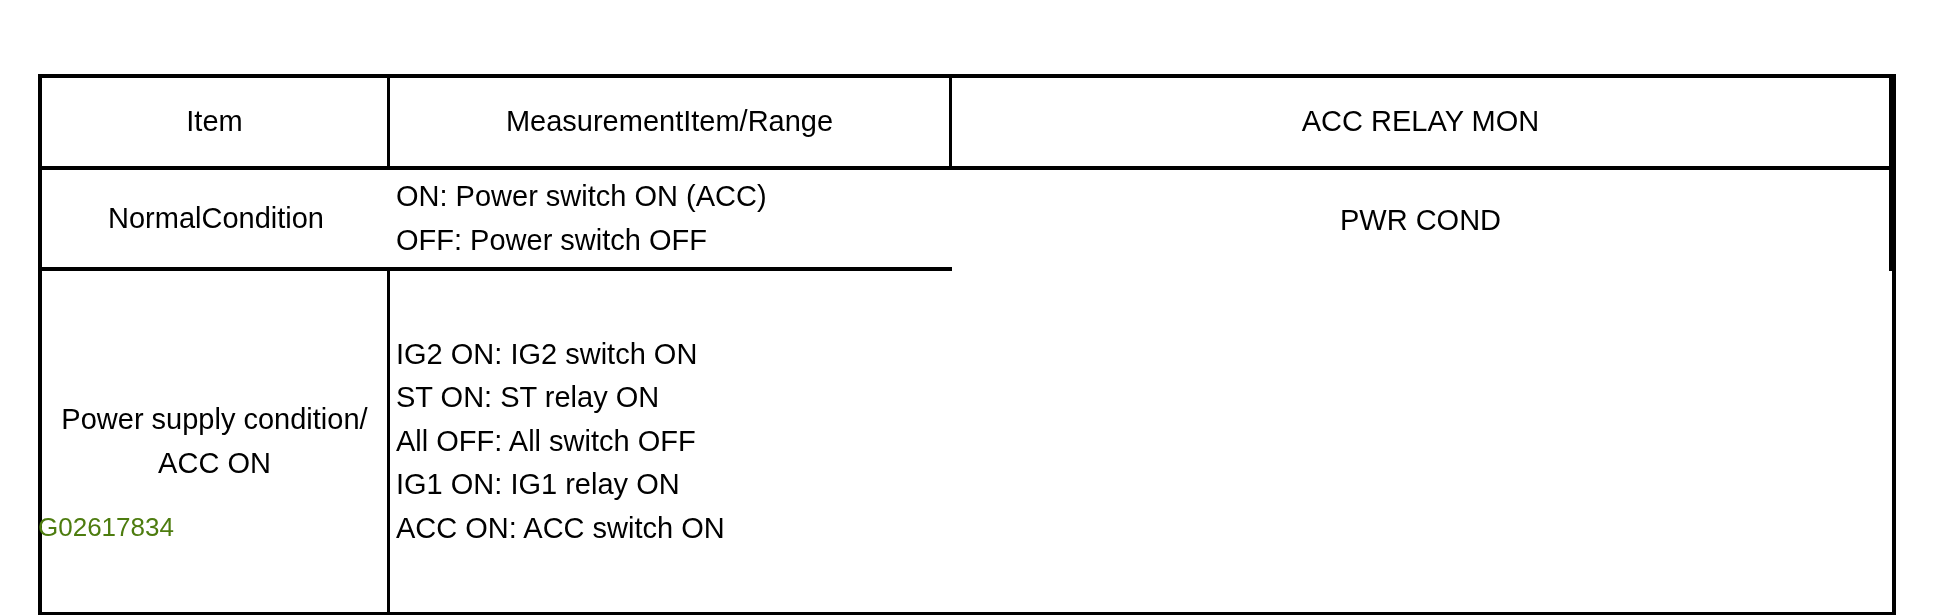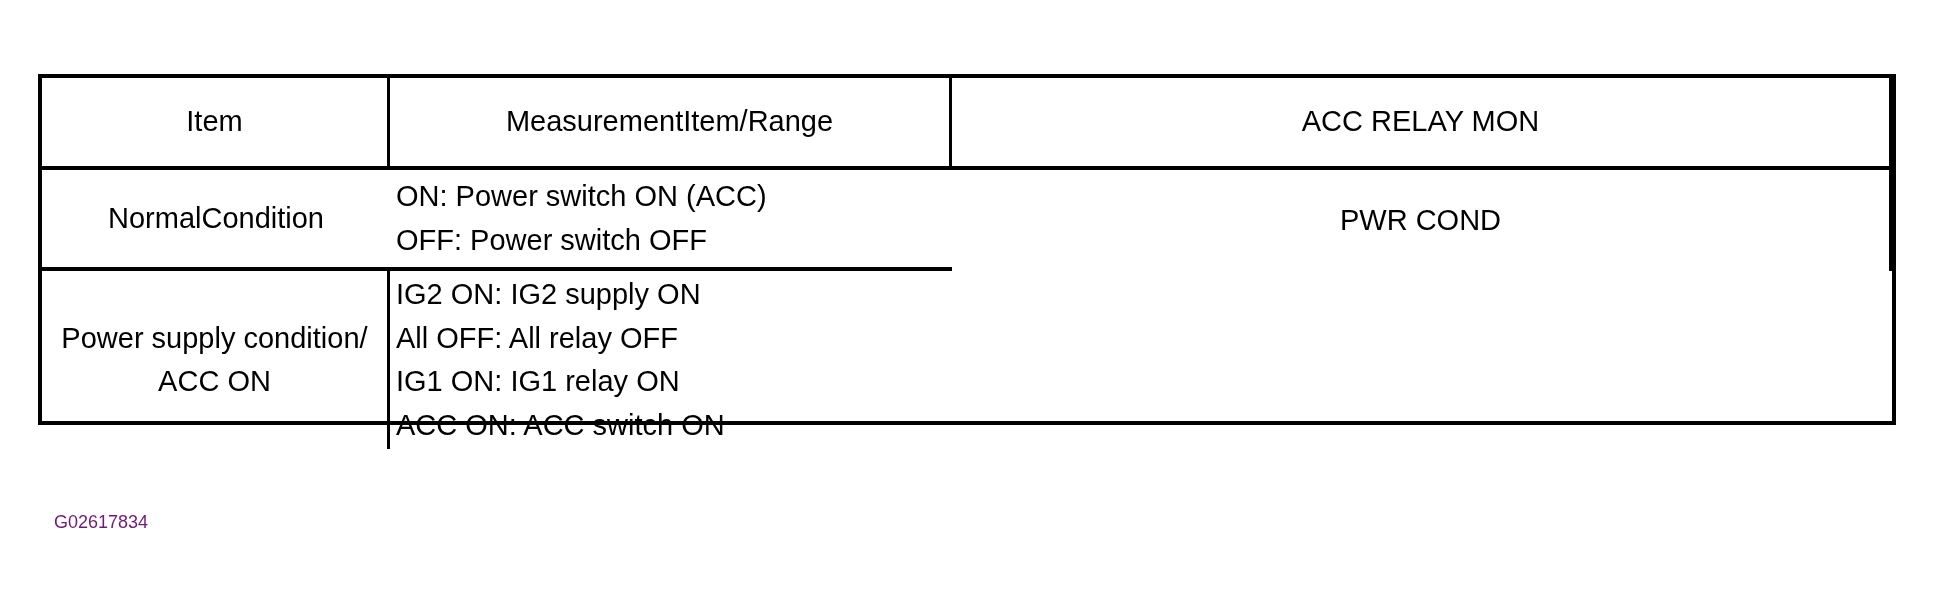--- a/index.html
+++ b/index.html
@@ -13,21 +13,21 @@
     background: #ffffff;
     font-family: "Liberation Sans", sans-serif;
     color: #000000;
     overflow: hidden;
   }
   .doc-table {
     position: absolute;
     left: 38px;
     top: 74px;
     width: 1858px;
-    height: 351px;
+    height: 542px;
     box-sizing: border-box;
     border: 4px solid #000000;
     display: grid;
     grid-template-columns: 348px 562px 1fr;
     grid-template-rows: 92px 101px 1fr;
     background: #ffffff;
   }
   .cell {
     box-sizing: border-box;
     border-right: 3px solid #000000;
@@ -46,24 +46,23 @@
   .cell.align-left {
     align-items: flex-start;
     text-align: left;
     padding-left: 6px;
   }
   .cell .line { white-space: nowrap; }
   .figure-id {
     position: absolute;
     left: 38px;
     top: 512px;
-    font-size: 18px;
+    font-size: 26px;
     line-height: 1.2;
-    color: #701a75;
-    margin-left: 16px;
+    color: #4d7c0f;
   }
 </style>
 </head>
 <body>
 
 <div class="doc-table">
 
   <div class="cell">
     <div class="line">Item</div>
   </div>
@@ -83,21 +82,22 @@
   </div>
 
   <div class="cell last-row">
     <div class="line">PWR COND</div>
   </div>
   <div class="cell last-row">
     <div class="line">Power supply condition/</div>
     <div class="line">ACC ON</div>
   </div>
   <div class="cell last-row last-col align-left">
-    <div class="line">IG2 ON: IG2 supply ON</div>
-    <div class="line">All OFF: All relay OFF</div>
+    <div class="line">IG2 ON: IG2 switch ON</div>
+    <div class="line">ST ON: ST relay ON</div>
+    <div class="line">All OFF: All switch OFF</div>
     <div class="line">IG1 ON: IG1 relay ON</div>
     <div class="line">ACC ON: ACC switch ON</div>
   </div>
 
 </div>
 
 <div class="figure-id">G02617834</div>
 
 </body></html>

